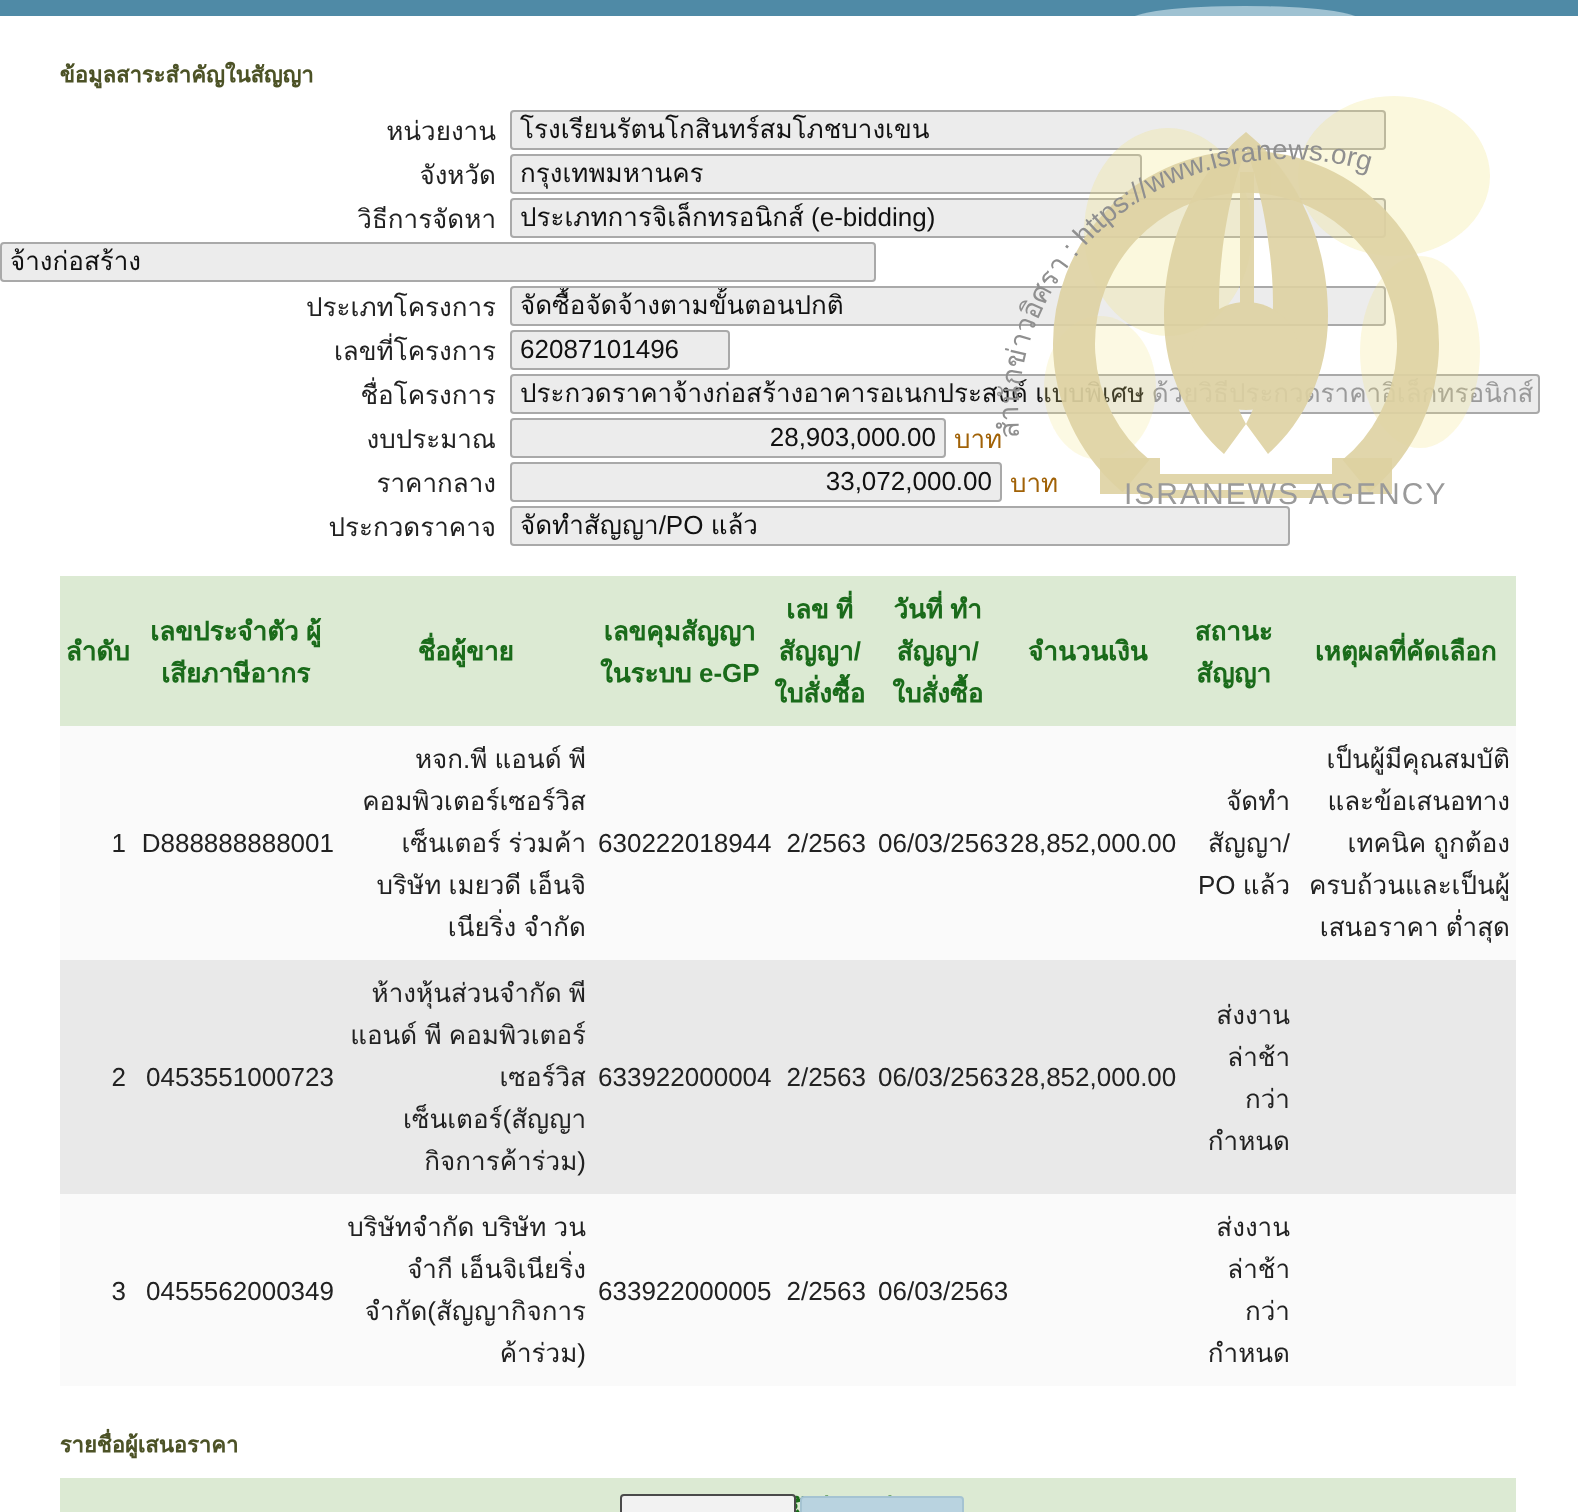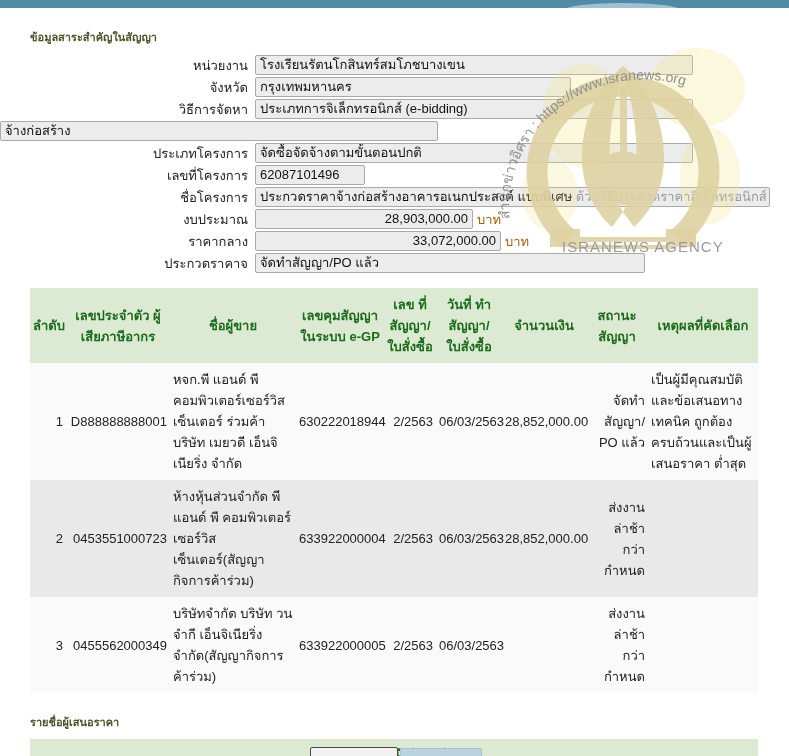--- a/index.html
+++ b/index.html
@@ -32,21 +32,21 @@
   .finput .overflow-part { color:#9a9a9a; }
   .suffix { margin-left:4px; color:#a16207; }
   
   table { border-collapse:collapse; table-layout:fixed; }
   .main-table { width:728px; margin:14px 0 0 30px; }
   .main-table th {
     background:#dcead3; color:#1a6b1a; font-weight:bold;
     padding:6px 3px; text-align:center; vertical-align:middle; font-size:13px;
   }
   .main-table td { padding:6px 3px; vertical-align:middle; text-align:right; }
-  .main-table td.left { text-align:left; }
+  .main-table td.left { text-align:right; }
   .main-table td.right { text-align:left; }
   .main-table tr.row-light { background:#fafafa; }
   .main-table tr.row-dark { background:#e9e9e9; }
   
   .bottom-table { width:728px; margin:6px 0 0 30px; }
   .bottom-table th {
     background:#dcead3; color:#1a6b1a; font-weight:bold;
     padding:5px 4px; text-align:center; font-size:13px;
   }
   

